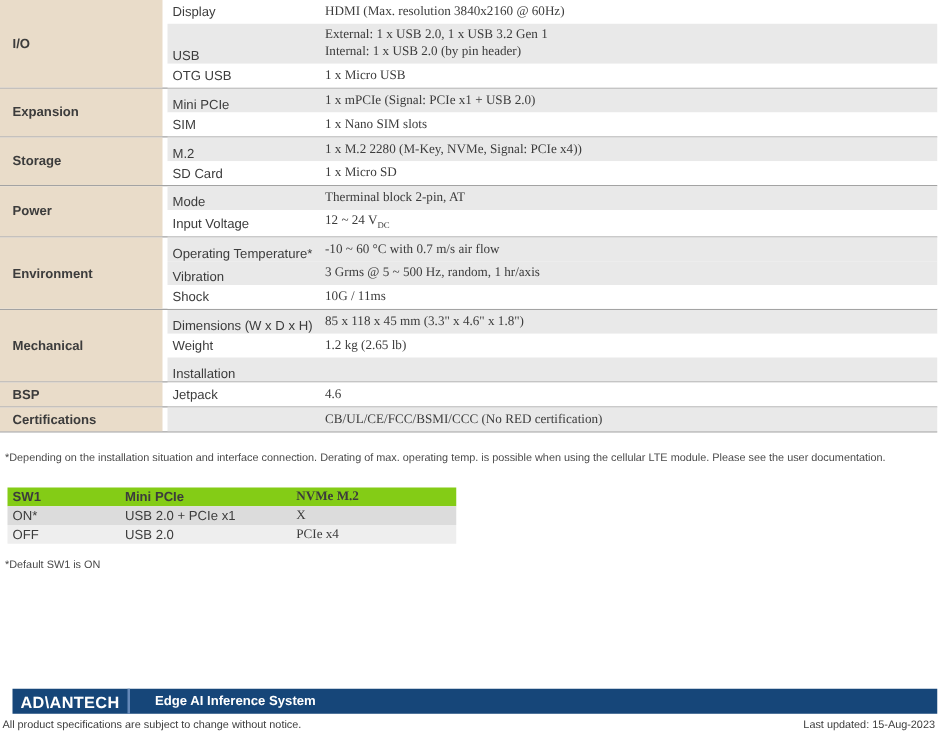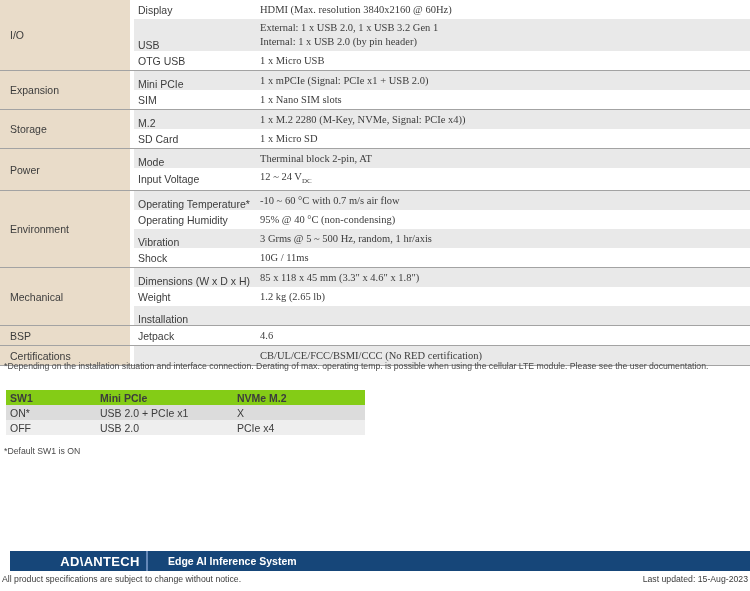--- a/index.html
+++ b/index.html
@@ -7,50 +7,50 @@
     width:750px;height:591px;position:relative;overflow:hidden;
     background:#ffffff;color:#3c3c3c;
     font-family:"Liberation Sans",sans-serif;
   }
   
   .spec-table{position:absolute;top:0;left:0;width:750px;}
   .group{display:flex;border-bottom:1px solid #a3a3a3;}
   .cat{
     width:130px;flex-shrink:0;background:#e9dcc9;
     padding-left:10px;box-sizing:border-box;
-    display:flex;align-items:center;font-size:10.5px;
+    display:flex;align-items:center;font-size:10.5px;font-weight:bold;
   }
   .rows{flex:1;margin-left:4px;display:flex;flex-direction:column;}
   .spec-row{display:flex;min-height:19px;align-items:center;font-size:10.5px;}
   .spec-row.gray{background:#e9e9e9;align-items:flex-end;}
   .spec-row.white{background:#ffffff;}
   .rlabel{width:126px;flex-shrink:0;box-sizing:border-box;padding-left:4px;}
   .rvalue{flex:1;padding:2px 4px 2px 0;line-height:14px;font-family:Liberation Serif, serif;}
   .rvalue sub{font-size:7px;}
   
   .footnote{position:absolute;font-size:8.7px;color:#4a4a4a;white-space:nowrap;}
   .fn-temp{top:361px;left:4px;}
   .fn-sw1{top:446px;left:4px;}
   
   .sw1-table{position:absolute;top:390px;left:6px;width:359px;font-size:10.5px;}
   .sw1-row{display:flex;height:15px;align-items:center;}
   .sw1-head{background:#84cc16;font-weight:bold;}
   .sw1-r0{background:#dcdcdc;}
   .sw1-r1{background:#eeeeee;}
   .sw1-row .c0{width:90px;flex-shrink:0;box-sizing:border-box;padding-left:4px;}
   .sw1-row .c1{width:137px;flex-shrink:0;box-sizing:border-box;padding-left:4px;}
-  .sw1-row .c2{flex:1;box-sizing:border-box;padding-left:4px;}
+  .sw1-row .c2{flex:1;box-sizing:border-box;padding-left:4px;font-family:Liberation Serif, serif;}
   
   .footer-bar{
     position:absolute;top:551px;left:10px;width:740px;height:20px;
     background:#164679;display:flex;align-items:center;
   }
   .brand{
     width:92px;text-align:center;color:#ffffff;font-weight:bold;
-    font-size:13px;letter-spacing:0.3px;flex-shrink:0;margin-left:44px;
+    font-size:13px;letter-spacing:0.3px;flex-shrink:0;
   }
   .bar-sep{width:2px;height:20px;background:#6488b8;flex-shrink:0;}
   .bar-title{color:#ffffff;font-weight:bold;font-size:10.5px;padding-left:20px;}
   .footer-meta{
     position:absolute;top:574px;left:2px;right:2px;
     display:flex;justify-content:space-between;font-size:8.7px;color:#3c3c3c;
   }
 </style>
 </head>
 <body>
@@ -115,24 +115,20 @@
         </div>
       </div>
     </div>
     <div class="group">
       <div class="cat">Environment</div>
       <div class="rows">
         <div class="spec-row gray">
           <div class="rlabel">Operating Temperature*</div>
           <div class="rvalue">-10 ~ 60 °C with 0.7 m/s air flow</div>
         </div>
-        <div class="spec-row white">
-          <div class="rlabel">Operating Humidity</div>
-          <div class="rvalue">95% @ 40 °C (non-condensing)</div>
-        </div>
         <div class="spec-row gray">
           <div class="rlabel">Vibration</div>
           <div class="rvalue">3 Grms @ 5 ~ 500 Hz, random, 1 hr/axis</div>
         </div>
         <div class="spec-row white">
           <div class="rlabel">Shock</div>
           <div class="rvalue">10G / 11ms</div>
         </div>
       </div>
     </div>

